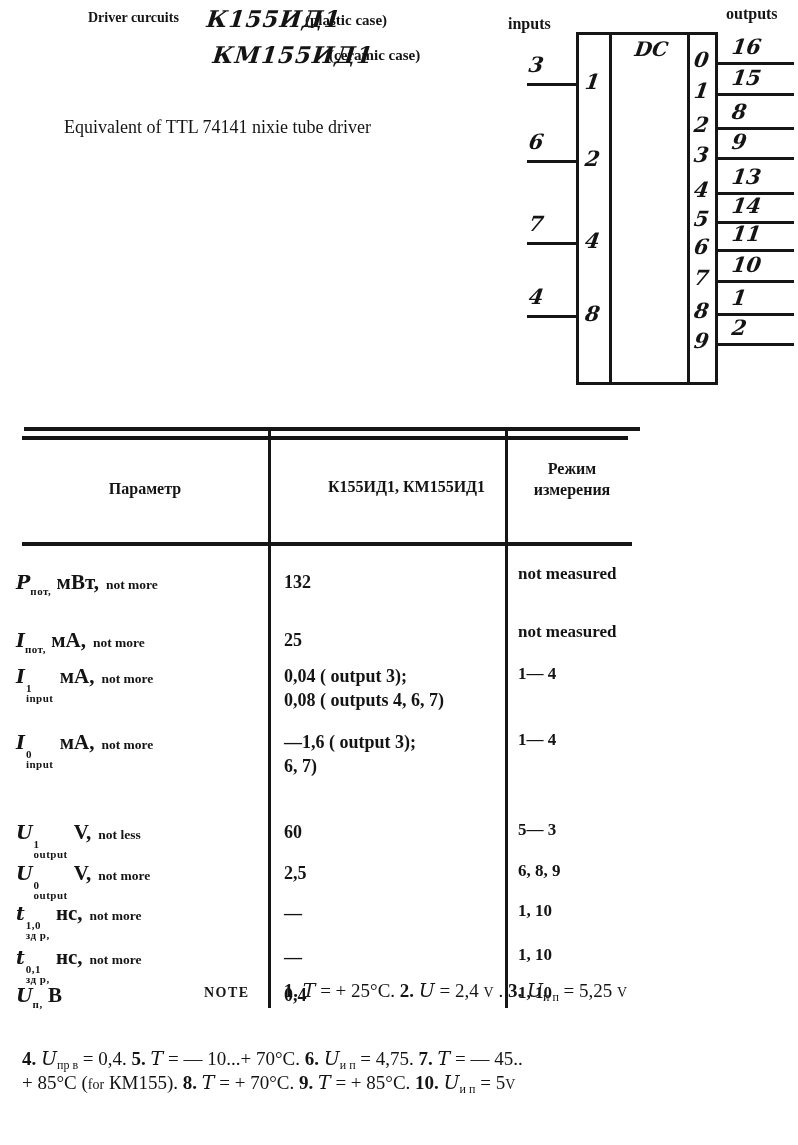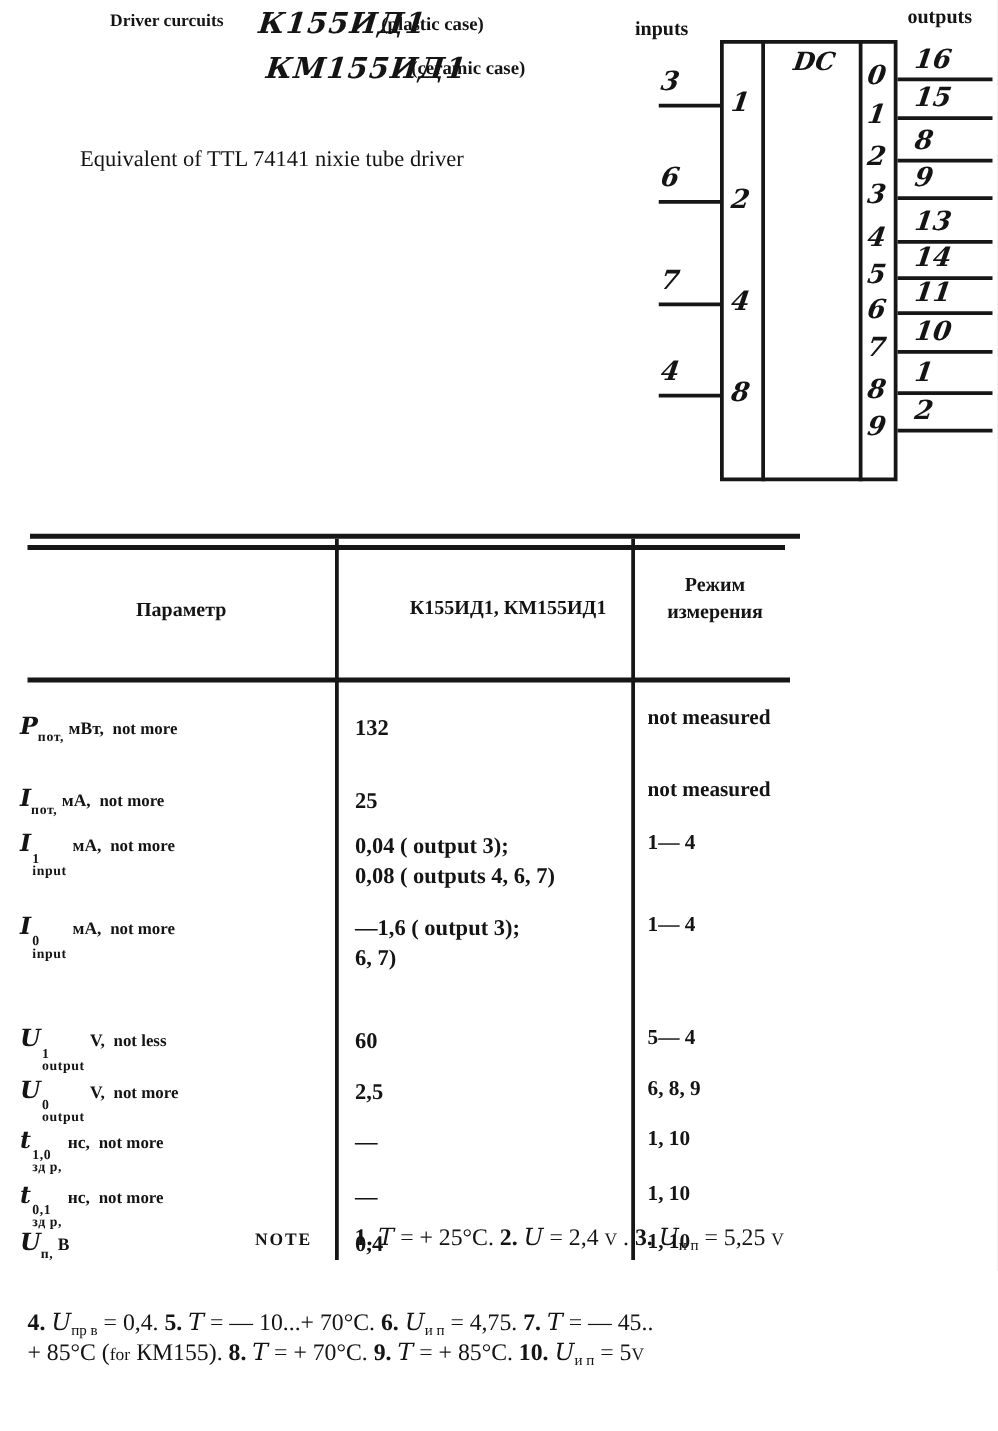--- a/index.html
+++ b/index.html
@@ -60,21 +60,21 @@
   
   .trow{position:absolute;left:0;width:798px;height:0;}
   .tr0{top:570px;}.tr1{top:628px;}.tr2{top:664px;}.tr3{top:730px;}.tr4{top:820px;}
   .tr5{top:861px;}.tr6{top:901px;}.tr7{top:945px;}.tr8{top:983px;}
   .c-param{position:absolute;left:16px;top:0;width:248px;}
   .c-val{position:absolute;left:284px;top:0;width:218px;font-weight:700;font-size:18px;line-height:24px;}
   .c-mode{position:absolute;left:518px;top:0;width:118px;font-weight:700;font-size:17px;}
   .c-mode.small{font-size:17px;top:-6px;}
   .psym{font-family:"DejaVu Serif",serif;font-style:italic;font-weight:700;font-size:19px;}
   .psub{font-size:11px;font-weight:700;vertical-align:-6px;letter-spacing:.5px;}
-  .prest{font-size:14px;font-weight:700;}
+  .prest{font-size:21px;font-weight:700;}
   .pcond{font-size:13.5px;font-weight:700;margin-left:7px;}
   .pstack{display:inline-flex;flex-direction:column;align-items:flex-start;vertical-align:-9px;
           line-height:10px;margin:0 1px;}
   .pstack span{font-size:11px;font-weight:700;letter-spacing:.5px;}
 
   
   .note{font-size:19px;line-height:25px;white-space:nowrap;}
   .n1{left:188px;top:978px;margin-left:16px;}
   .n2{left:22px;top:1046px;}
   .n3{left:22px;top:1070px;}
@@ -242,21 +242,21 @@
     <div class="trow tr4">
       <div class="c-param">
         <span class="psym">U</span><span class="pstack">
             <span>1</span>
             <span>output</span>
           </span><span class="prest"> V,</span><span class="pcond">not less</span>
       </div>
       <div class="c-val">
         <div>60</div>
       </div>
-      <div class="c-mode">5— 4</div>
+      <div class="c-mode">5— 3</div>
     </div>
 
     <div class="trow tr5">
       <div class="c-param">
         <span class="psym">U</span><span class="pstack">
             <span>0</span>
             <span>output</span>
           </span><span class="prest"> V,</span><span class="pcond">not more</span>
       </div>
       <div class="c-val">

